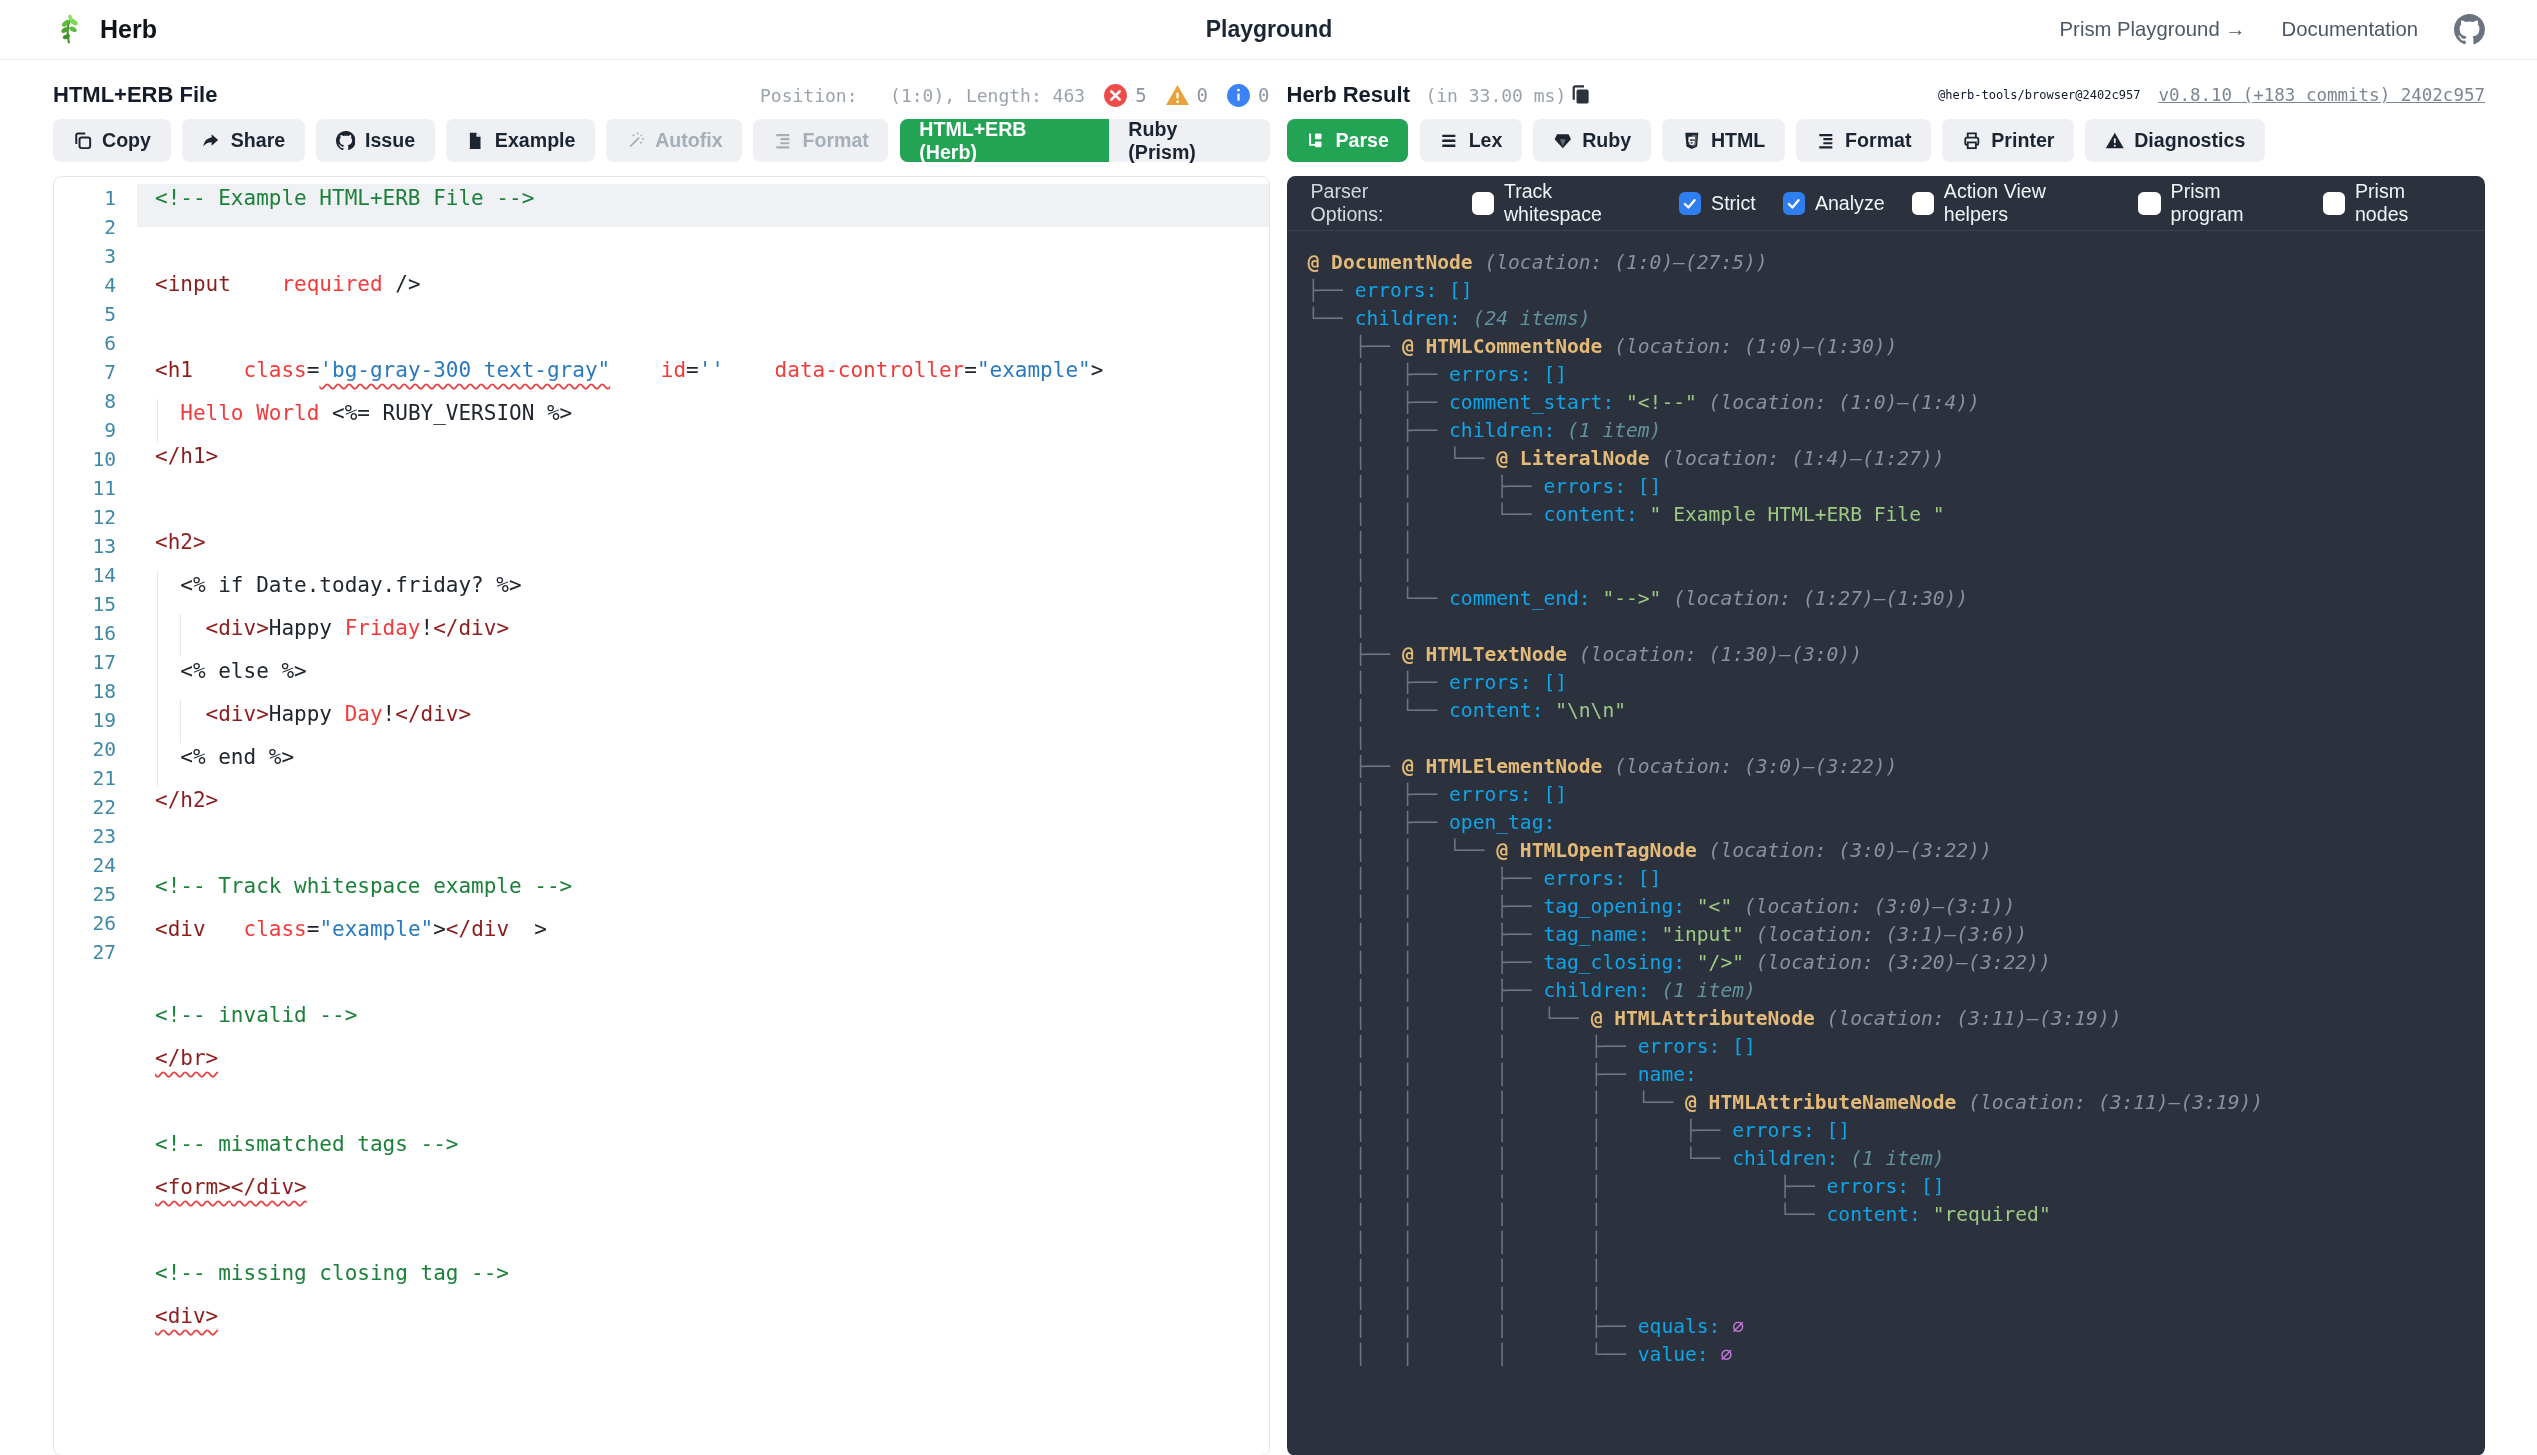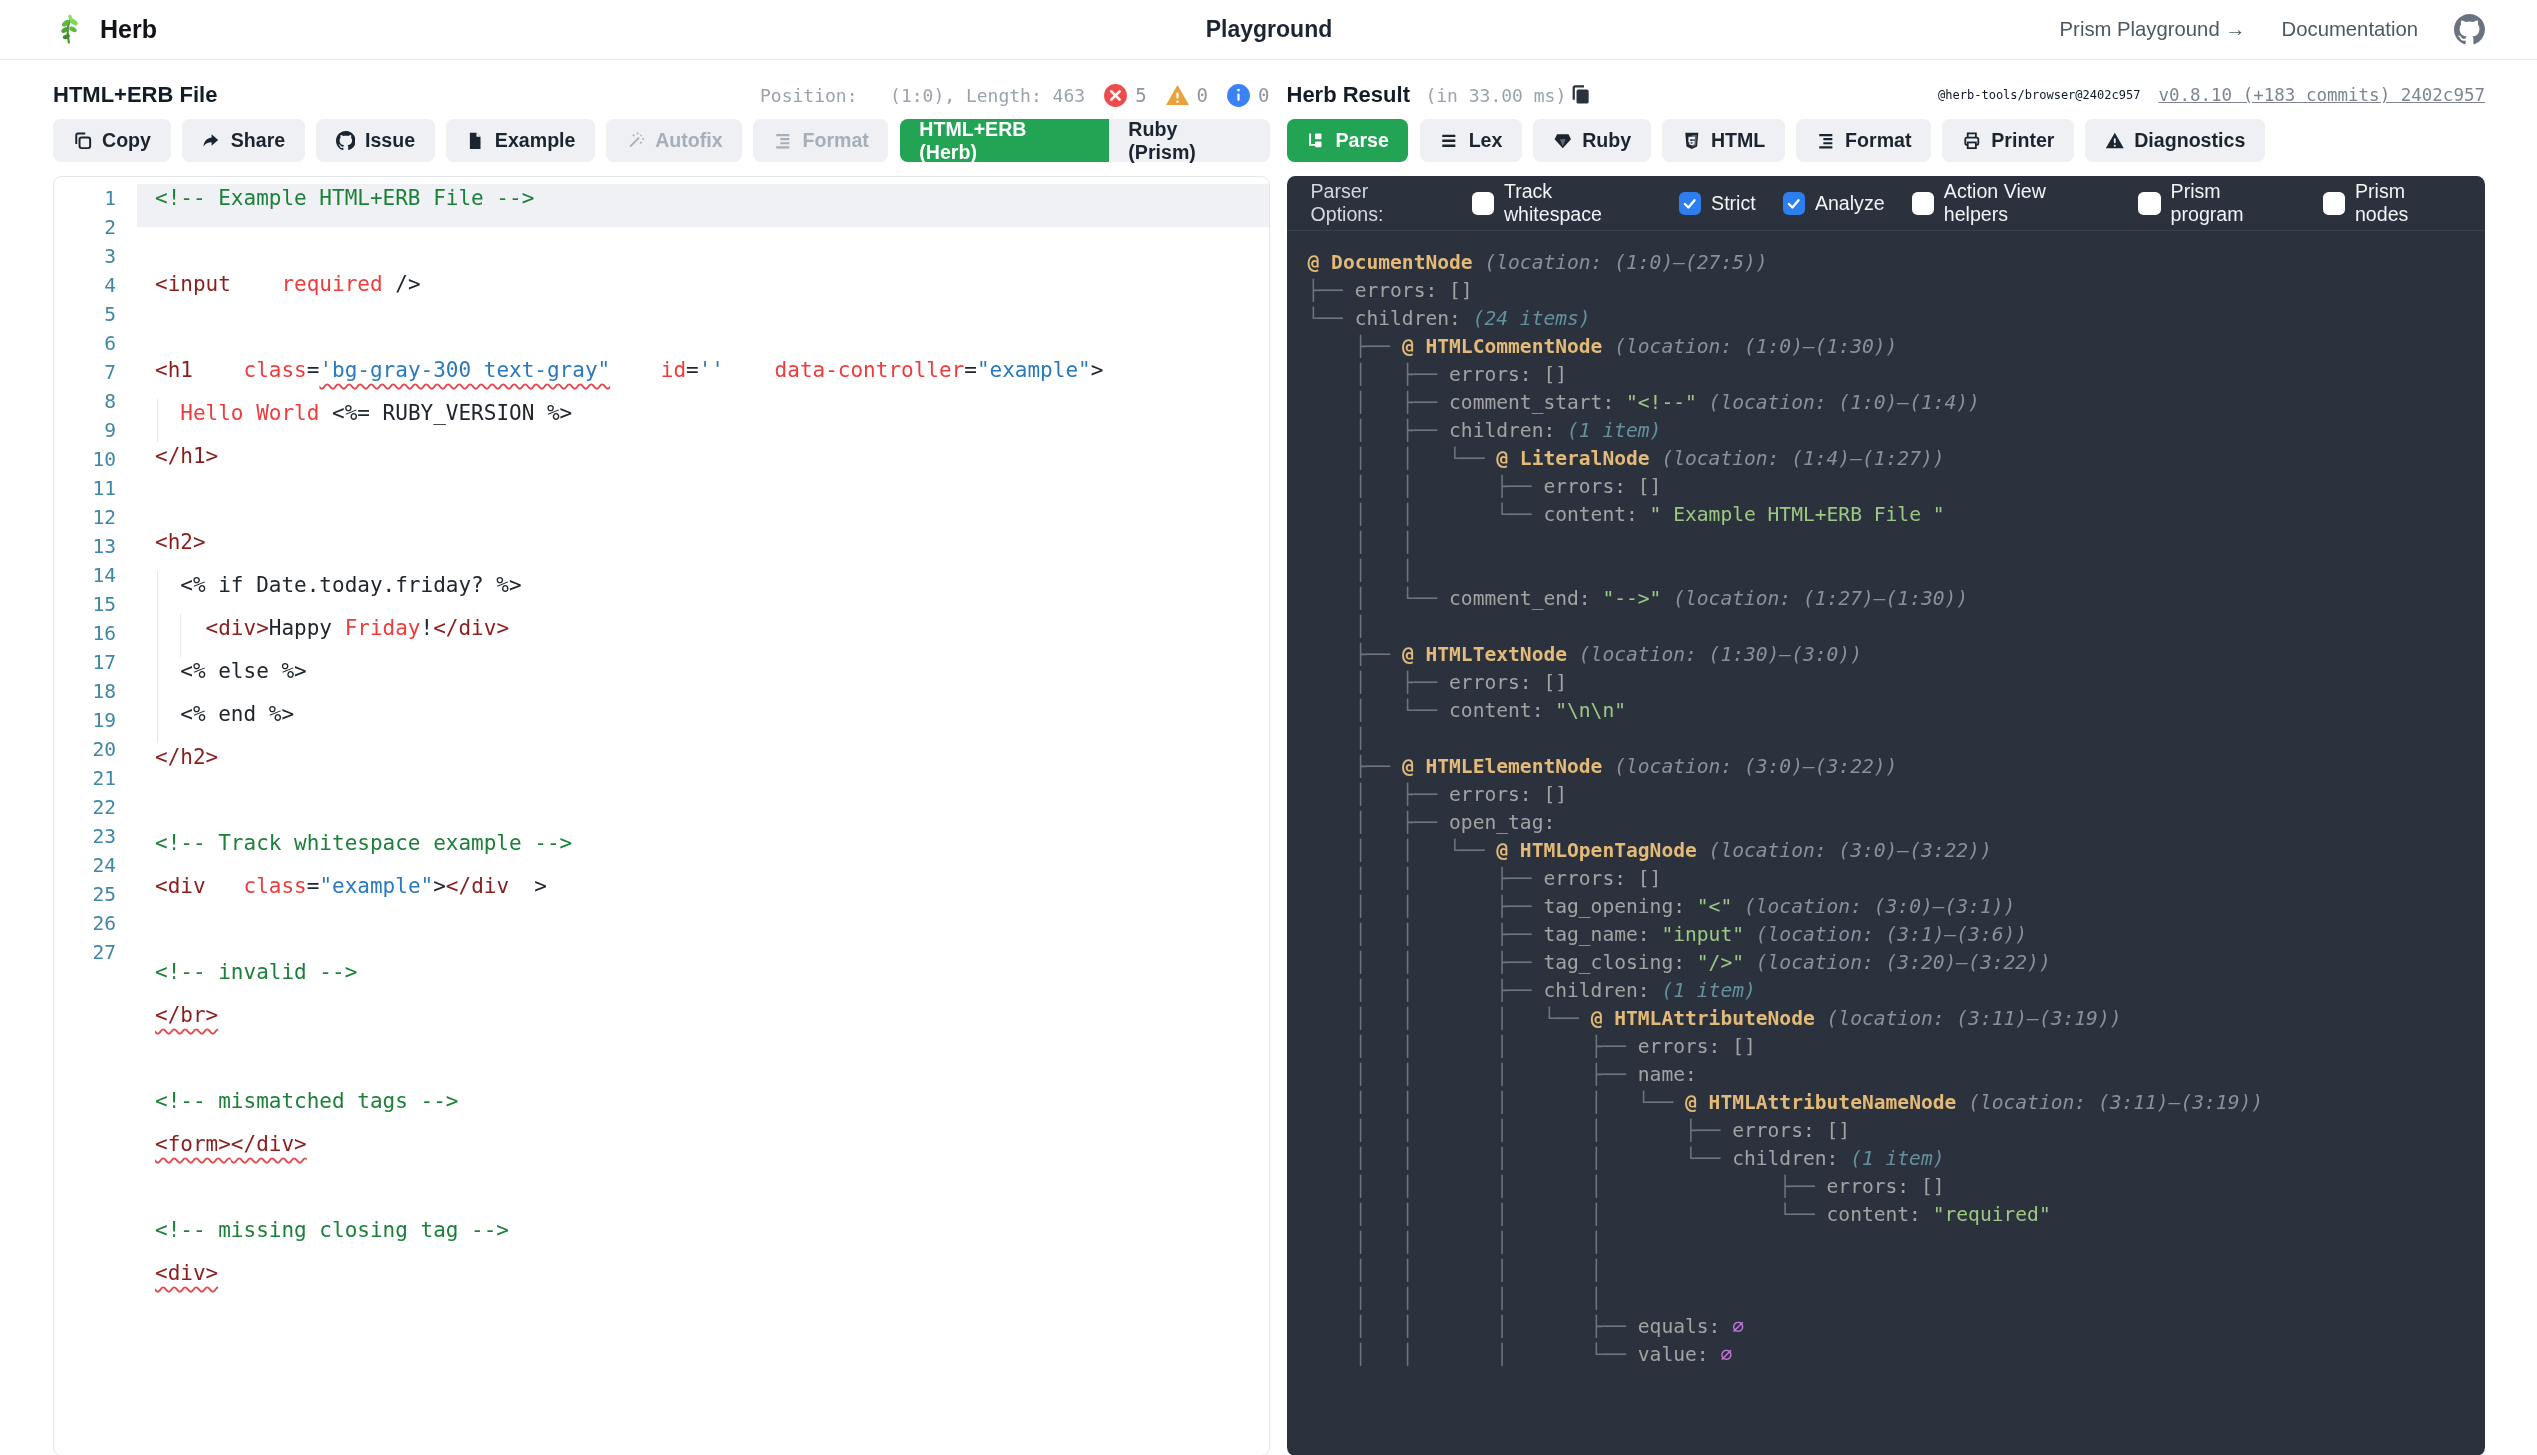--- a/index.html
+++ b/index.html
@@ -76,21 +76,21 @@
     padding:0 24px; border-bottom:1.4px solid #3a414e; }
   .options-label { font-size:19.6px; color:#d4d8de; }
   .chk { display:flex; align-items:center; gap:9.8px; font-size:19.6px; color:#f2f4f6; cursor:pointer; }
   .box { width:22.4px; height:22.4px; border-radius:5.6px; background:#fff; flex:none;
     display:flex; align-items:center; justify-content:center; }
   .box.on { background:#2e7ef0; }
   .box svg { width:15.4px; height:15.4px; }
   .tree { flex:1; padding:18px 21px; overflow:hidden; }
   .tree-line { height:28px; line-height:28px; white-space:pre; font-size:19.6px; }
   .tn-t { color:#6e7581; }
-  .tn-k { color:#a3a3a3; }
+  .tn-k { color:#0ea5e9; }
   .tn-n { color:#e3ba77; font-weight:700; }
   .tn-l { color:#8a919e; font-style:italic; }
   .tn-s { color:#9ec983; }
   .tn-c { color:#64919e; font-style:italic; }
   .tn-e { color:#c678dd; }
 </style>
 </head>
 <body>
 
 <div class="top-header">
@@ -230,20 +230,21 @@
           <div class="code-line"><span class="tok-tag">&lt;input</span><span class="tok-txt">    </span><span class="tok-attr">required</span><span class="tok-txt"> </span><span class="tok-txt">/&gt;</span></div>
           <div class="code-line"></div>
           <div class="code-line"><span class="tok-tag">&lt;h1</span><span class="tok-txt">    </span><span class="tok-attr">class</span><span class="tok-txt">=</span><span class="tok-val sq">'bg-gray-300 text-gray"</span><span class="tok-txt">    </span><span class="tok-attr">id</span><span class="tok-txt">=</span><span class="tok-val">''</span><span class="tok-txt">    </span><span class="tok-attr">data-controller</span><span class="tok-txt">=</span><span class="tok-val">"example"</span><span class="tok-txt">&gt;</span></div>
           <div class="code-line"><span class="guide" style="left: 19.6px;"></span><span class="tok-txt">  </span><span class="tok-const">Hello World</span><span class="tok-txt"> </span><span class="tok-txt">&lt;%= RUBY_VERSION %&gt;</span></div>
           <div class="code-line"><span class="tok-tag">&lt;/h1&gt;</span></div>
           <div class="code-line"></div>
           <div class="code-line"><span class="tok-tag">&lt;h2&gt;</span></div>
           <div class="code-line"><span class="guide" style="left: 19.6px;"></span><span class="tok-txt">  </span><span class="tok-txt">&lt;% if Date.today.friday? %&gt;</span></div>
           <div class="code-line"><span class="guide" style="left: 19.6px;"></span><span class="guide" style="left: 43px;"></span><span class="tok-txt">    </span><span class="tok-tag">&lt;div&gt;</span><span class="tok-txt">Happy </span><span class="tok-const">Friday</span><span class="tok-txt">!</span><span class="tok-tag">&lt;/div&gt;</span></div>
           <div class="code-line"><span class="guide" style="left: 19.6px;"></span><span class="tok-txt">  </span><span class="tok-txt">&lt;% else %&gt;</span></div>
+          <div class="code-line"><span class="guide" style="left: 19.6px;"></span><span class="guide" style="left: 43px;"></span><span class="tok-txt">    </span><span class="tok-tag">&lt;div&gt;</span><span class="tok-txt">Happy </span><span class="tok-const">Day</span><span class="tok-txt">!</span><span class="tok-tag">&lt;/div&gt;</span></div>
           <div class="code-line"><span class="guide" style="left: 19.6px;"></span><span class="tok-txt">  </span><span class="tok-txt">&lt;% end %&gt;</span></div>
           <div class="code-line"><span class="tok-tag">&lt;/h2&gt;</span></div>
           <div class="code-line"></div>
           <div class="code-line"><span class="tok-cmt">&lt;!-- Track whitespace example --&gt;</span></div>
           <div class="code-line"><span class="tok-tag">&lt;div</span><span class="tok-txt">   </span><span class="tok-attr">class</span><span class="tok-txt">=</span><span class="tok-val">"example"</span><span class="tok-txt">&gt;</span><span class="tok-tag">&lt;/div</span><span class="tok-txt">  </span><span class="tok-txt">&gt;</span></div>
           <div class="code-line"></div>
           <div class="code-line"><span class="tok-cmt">&lt;!-- invalid --&gt;</span></div>
           <div class="code-line"><span class="tok-tag sq">&lt;/br&gt;</span></div>
           <div class="code-line"></div>
           <div class="code-line"><span class="tok-cmt">&lt;!-- mismatched tags --&gt;</span></div>

